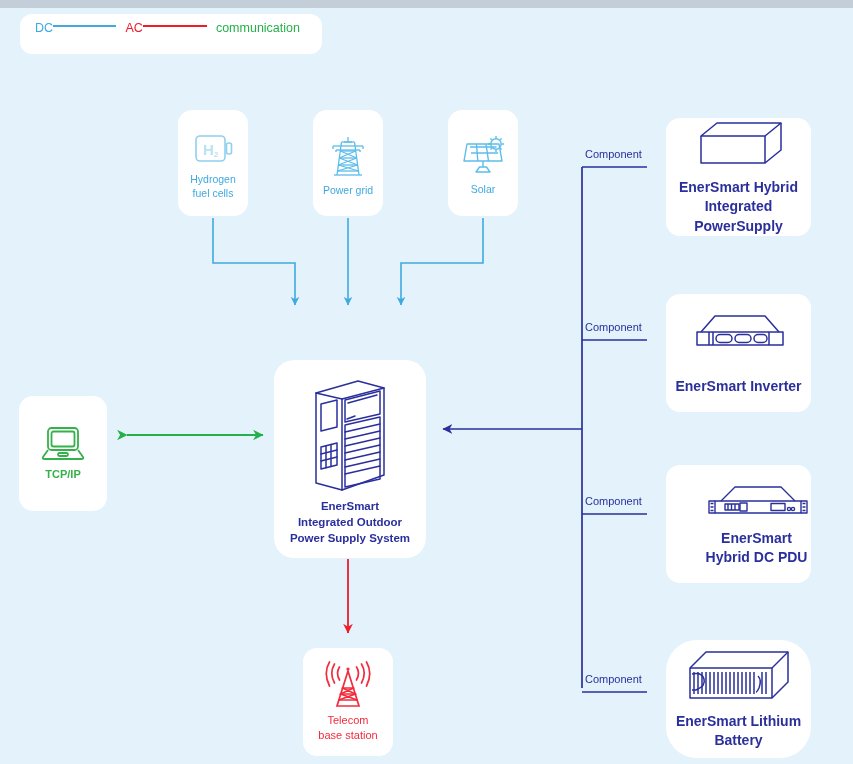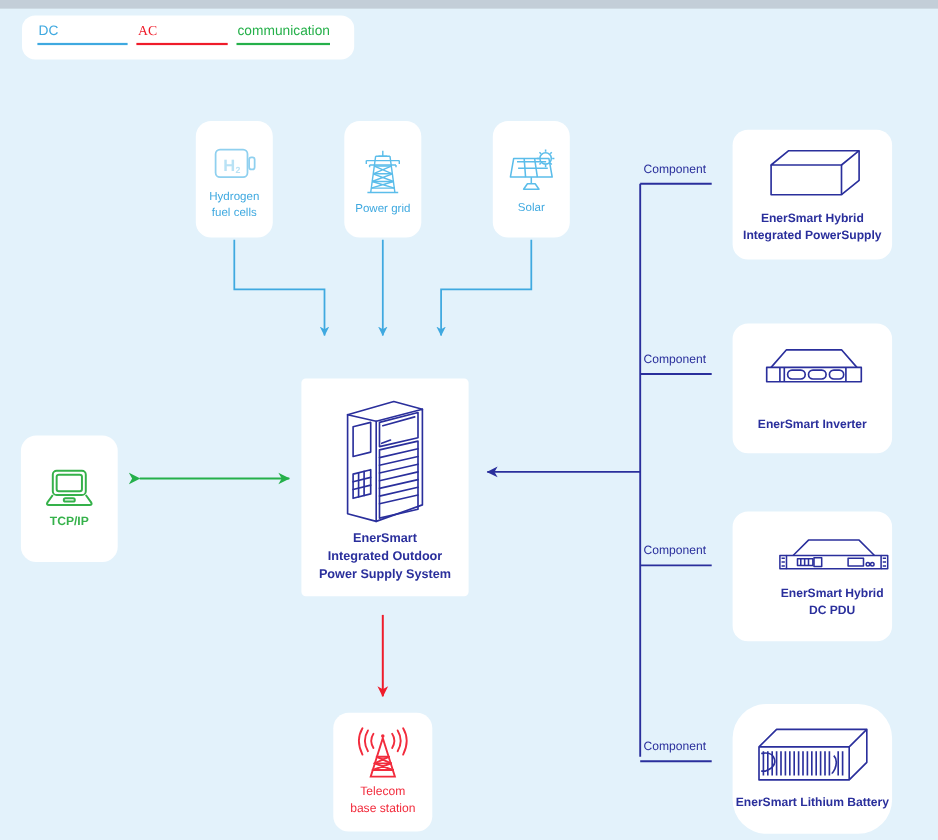--- a/index.html
+++ b/index.html
@@ -52,59 +52,59 @@
     border-radius: 12px;
     display: flex;
     align-items: center;
     box-sizing: border-box;
     padding: 0 14px;
   }
   .legend-item {
     position: relative;
     height: 26px;
     display: flex;
-    flex-direction: column;
+    flex-direction: row;
     justify-content: flex-start;
     margin-right: 8px;
   }
   .legend-text {
     font-size: 12.5px;
     line-height: 14px;
     padding-left: 1px;
     white-space: nowrap;
   }
   .legend-rule {
     height: 2px;
     margin-top: 4px;
     width: 100%;
   }
   #legend-dc { width: 97px; }
-  #legend-ac { width: 97px; font-family: Liberation Serif, serif; }
+  #legend-ac { width: 97px; }
   #legend-comm { width: 92px; }
 
   
   .src-card {
     width: 70px;
     height: 106px;
     padding-top: 4px;
   }
   .src-card .card-label {
     font-size: 10.5px;
     color: #3fa9e0;
     margin-top: 2px;
   }
   #card-hydrogen { left: 178px; top: 102px; }
   #card-powergrid { left: 313px; top: 102px; }
   #card-solar { left: 448px; top: 102px; }
 
   
   #card-central {
-    left: 274px; top: 336px;
+    left: 274px; top: 352px;
     width: 152px; height: 198px;
-    border-radius: 4px;
+    border-radius: 20px;
   }
   #card-central .card-label {
     font-size: 11.5px;
     font-weight: bold;
     color: #2a2f9c;
     margin-top: 4px;
   }
 
   
   #card-tcpip {
@@ -129,21 +129,21 @@
     margin-top: 2px;
   }
 
   
   .comp-card {
     left: 666px;
     width: 145px;
     height: 118px;
   }
   .comp-card .card-label {
-    font-size: 11px;
+    font-size: 14px;
     font-weight: bold;
     color: #2a2f9c;
     margin-top: 6px;
   }
   #card-comp-0 { top: 110px; }
   #card-comp-1 { top: 286px; gap: 17px; }
   #card-comp-2 { top: 457px; padding-left: 36px; }
   #card-comp-3 { top: 632px; border-radius: 31px; }
 
   

